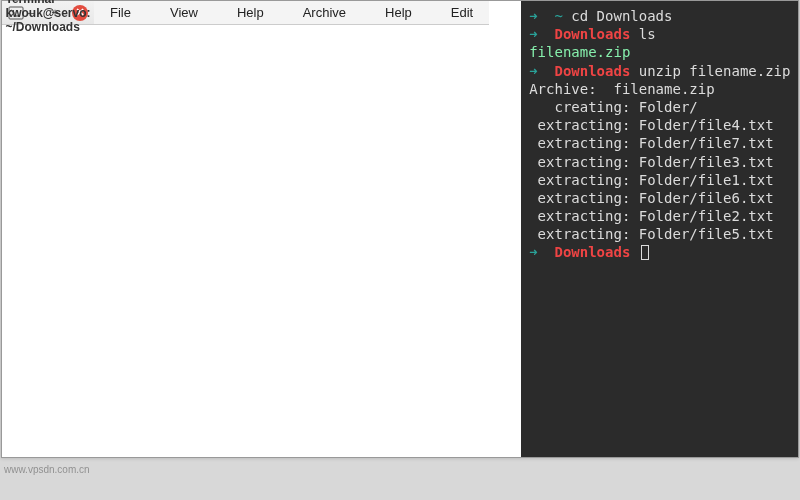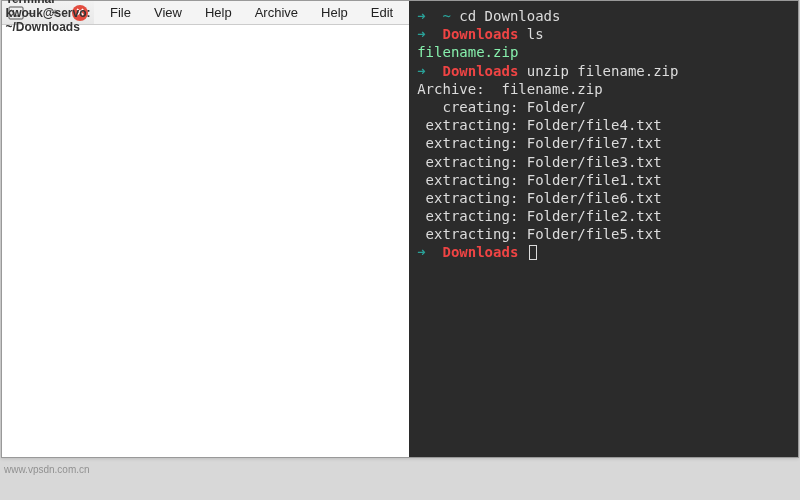--- a/index.html
+++ b/index.html
@@ -72,38 +72,39 @@
       font-size: 11px;
       font-weight: bold;
     }
     .menubar {
       height: 24px;
       background: #f4f4f4;
       border-bottom: 1px solid #ccc;
       display: flex;
       align-items: center;
       padding: 0 6px;
-      gap: 3px;
+      gap: 19px;
     }
     .menu-item {
       padding: 3px 10px;
       font-size: 13px;
       color: #222;
       cursor: pointer;
     }
     .terminal {
       flex: 1;
       background: #2b2b2b;
       color: #dcdcdc;
       font-family: "DejaVu Sans Mono", "Menlo", "Consolas", monospace;
       font-size: 14px;
       line-height: 1.3;
       padding: 6px 8px;
       overflow: hidden;
       white-space: pre;
+      margin-left: 32px;
     }
     .arrow { color: #2aa198; }
     .tilde { color: #2aa198; }
     .dir { color: #ef4444; font-weight: bold; }
     .fname { color: #86efac; }
     .cursor {
       display: inline-block;
       width: 8px;
       height: 15px;
       border: 1px solid #dcdcdc;

